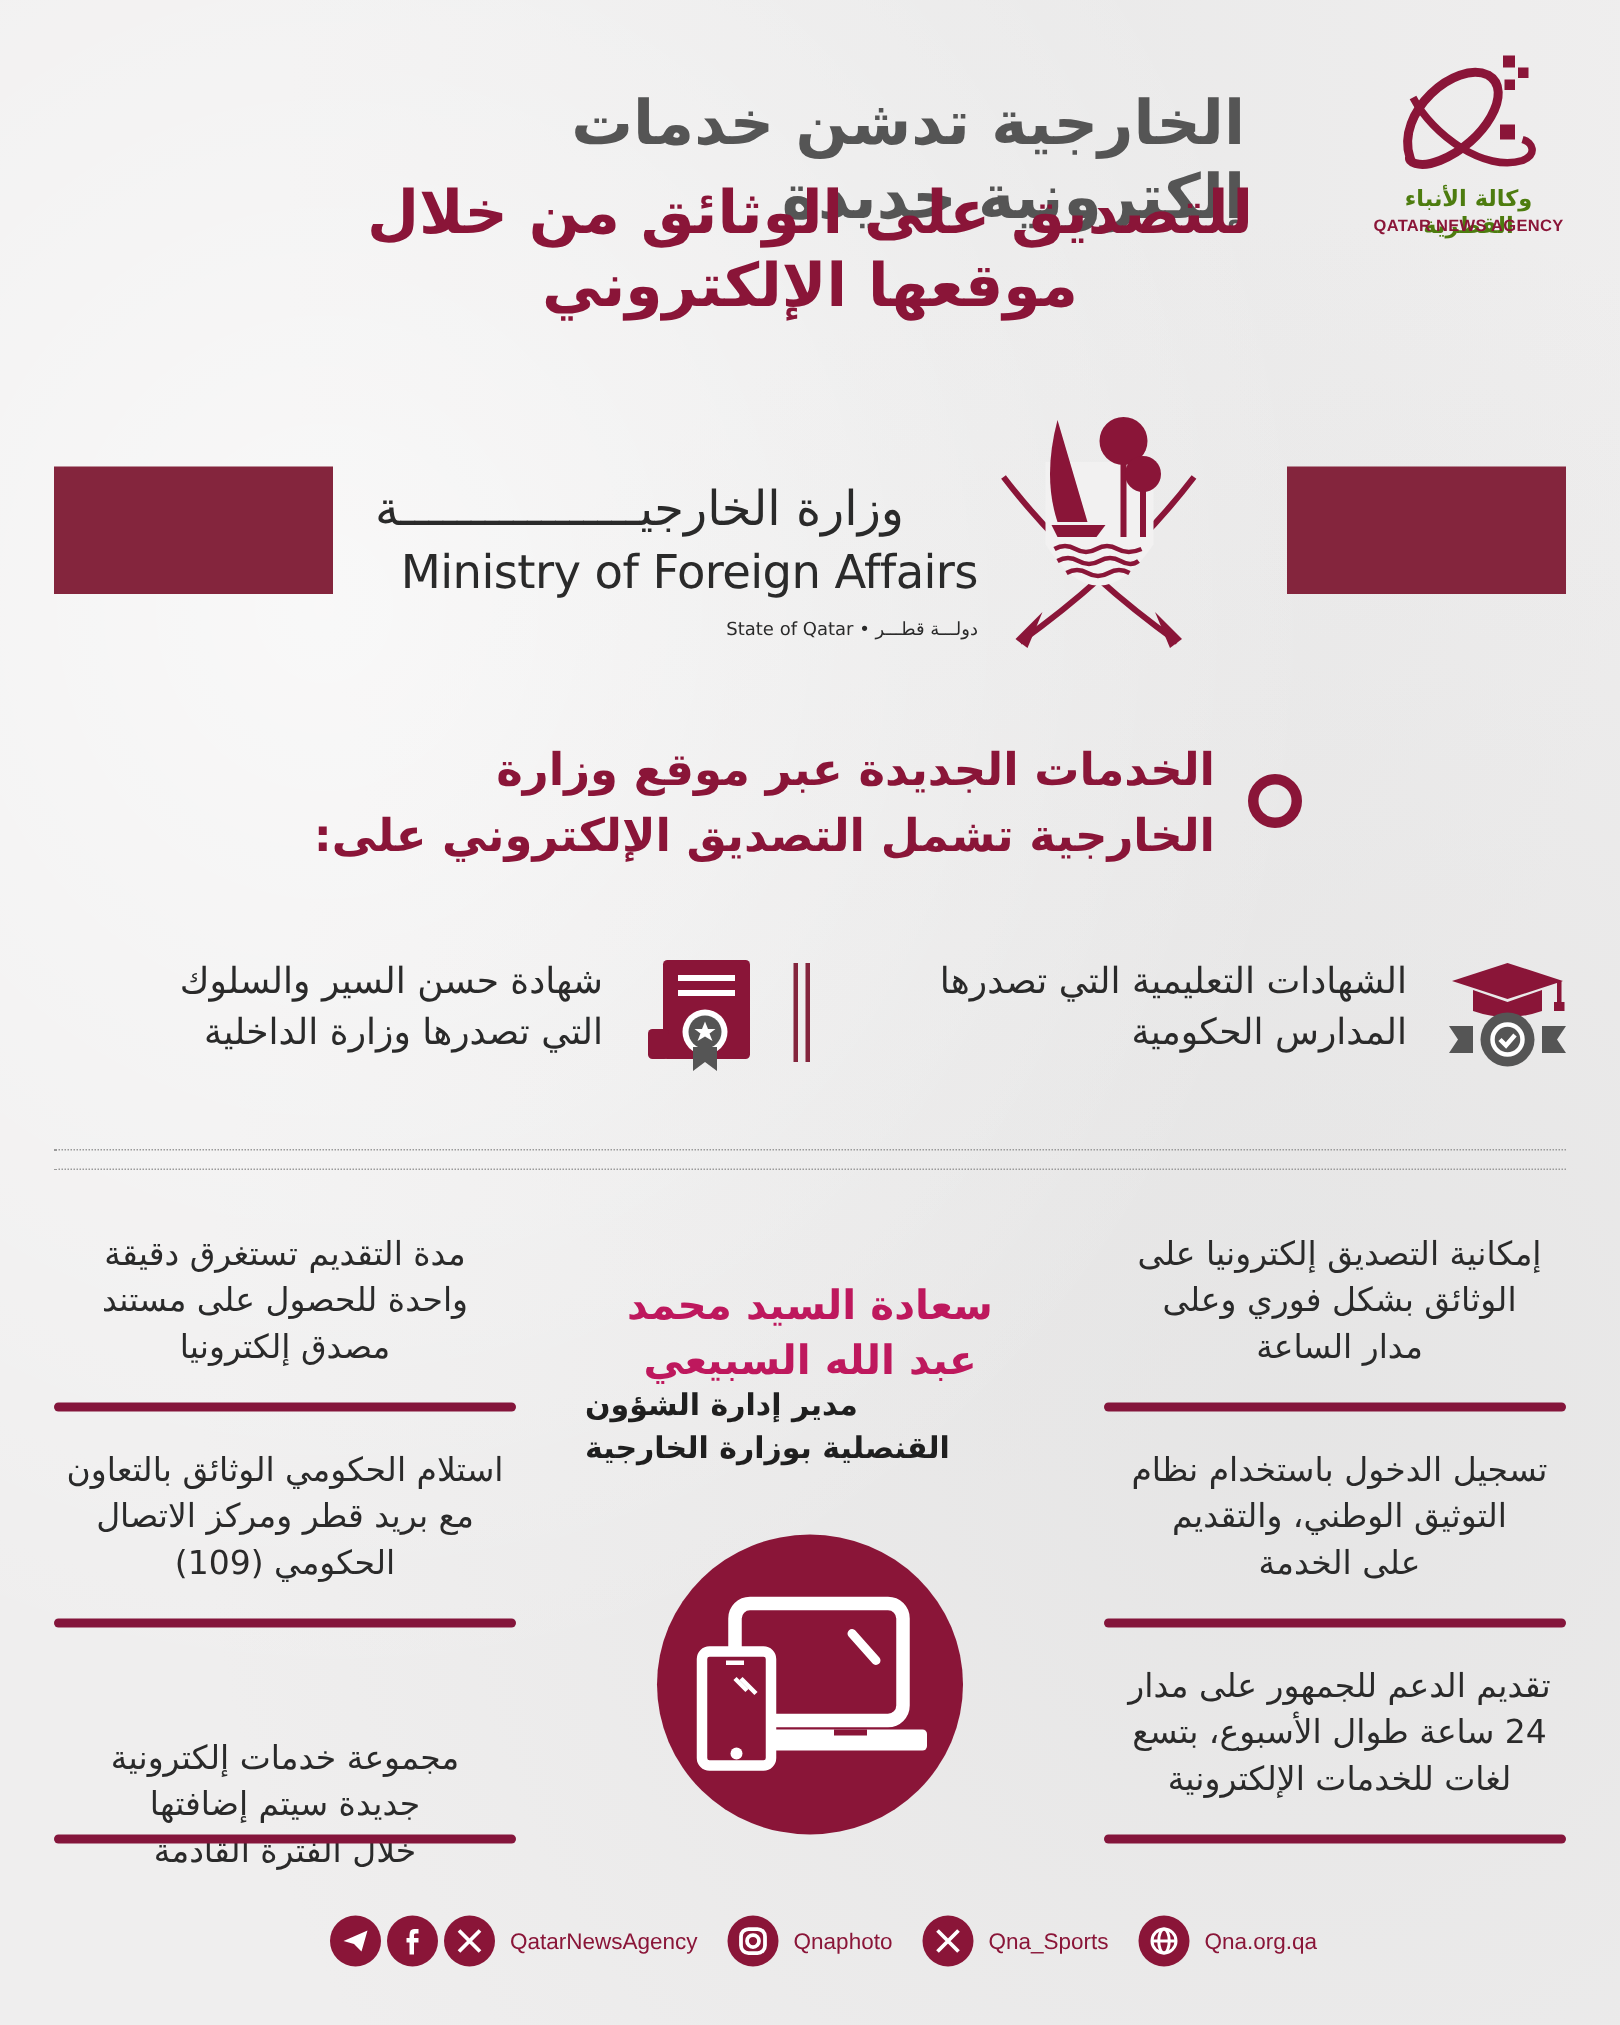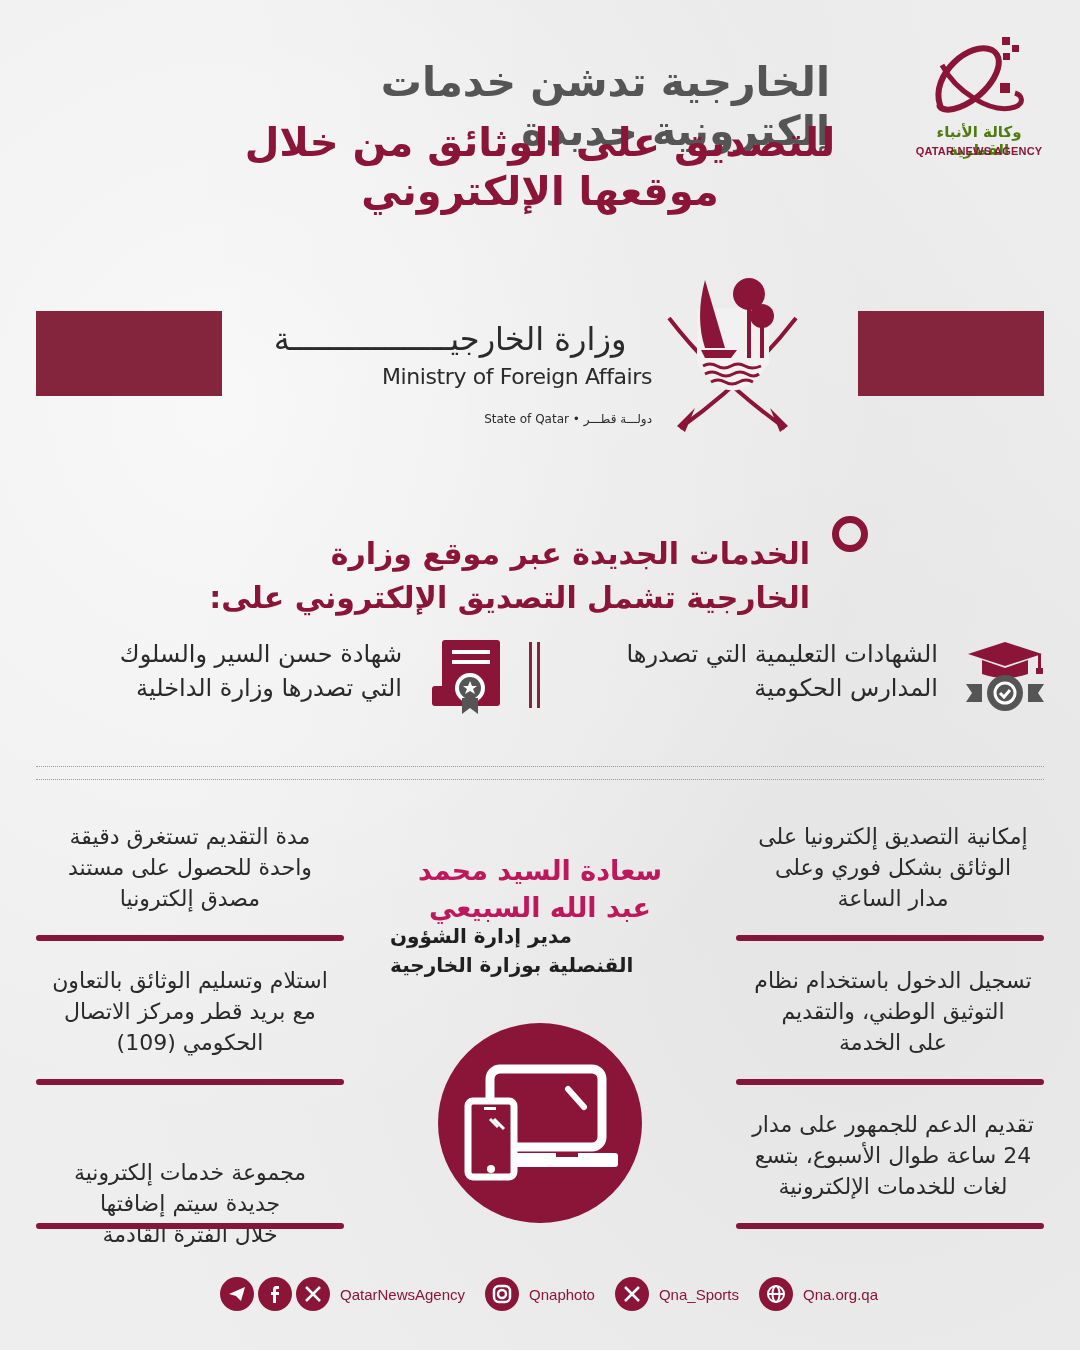--- a/index.html
+++ b/index.html
@@ -38,38 +38,38 @@
     position: absolute; left: 0; top: 110px; width: 148px; text-align: center;
     font-size: 11px; font-weight: bold; color: #8a1538; letter-spacing: 0.2px;
     font-family: "Liberation Sans", sans-serif;
   }
 
   
   .band { top: 311px; height: 85px; background: #84253d; }
   .band-left { left: 36px; width: 186px; }
   .band-right { left: 858px; width: 186px; }
   .mofa-ar {
-    left: 250px; top: 320px; width: 400px; text-align: center;
+    left: 250px; top: 320px; width: 400px; text-align: left;
     font-size: 32px; color: #2a2a2a;
   }
   .mofa-en {
     left: 250px; top: 364px; width: 402px; text-align: right;
-    font-size: 22px; color: #2a2a2a; font-family: "DejaVu Sans", sans-serif;
+    font-size: 31px; color: #2a2a2a; font-family: "DejaVu Sans", sans-serif;
     letter-spacing: -0.4px;
   }
   .mofa-state {
     left: 370px; top: 412px; width: 282px; text-align: right;
     font-size: 12px; color: #2a2a2a;
   }
   .emblem { left: 665px; top: 268px; width: 135px; height: 170px; }
 
   
   .section-heading {
     left: 200px; top: 492px; width: 610px; text-align: right;
-    font-size: 30px; font-weight: bold; color: #8a1538; line-height: 1.45; margin-top: 40px;
+    font-size: 30px; font-weight: bold; color: #8a1538; line-height: 1.45;
   }
   .ring {
     left: 832px; top: 516px; width: 36px; height: 36px; border-radius: 50%;
     border: 7px solid #8a1538;
   }
 
   
   .cat-text { font-size: 24px; line-height: 1.4; color: #2a2a2a; text-align: right; }
   .cat-right { left: 560px; top: 638px; width: 378px; }
   .cat-left { left: 30px; top: 638px; width: 372px; letter-spacing: 1px; }
@@ -225,21 +225,21 @@
 <div class="abs rule rule-r" style="top:1223px;"></div>
 
 <div class="abs feat feat-col-l rtl" style="top:822px;">
   <div>مدة التقديم تستغرق دقيقة</div>
   <div>واحدة للحصول على مستند</div>
   <div>مصدق إلكترونيا</div>
 </div>
 <div class="abs rule rule-l" style="top:935px;"></div>
 
 <div class="abs feat feat-col-l rtl" style="top:966px;">
-  <div>استلام وتسليم الوثائق بالتعاون</div>
+  <div>استلام الحكومي الوثائق بالتعاون</div>
   <div>مع بريد قطر ومركز الاتصال</div>
   <div>الحكومي (109)</div>
 </div>
 <div class="abs rule rule-l" style="top:1079px;"></div>
 
 <div class="abs feat feat-col-l rtl" style="top:1110px;margin-top:48px;">
   <div>مجموعة خدمات إلكترونية</div>
   <div>جديدة سيتم إضافتها</div>
   <div>خلال الفترة القادمة</div>
 </div>

